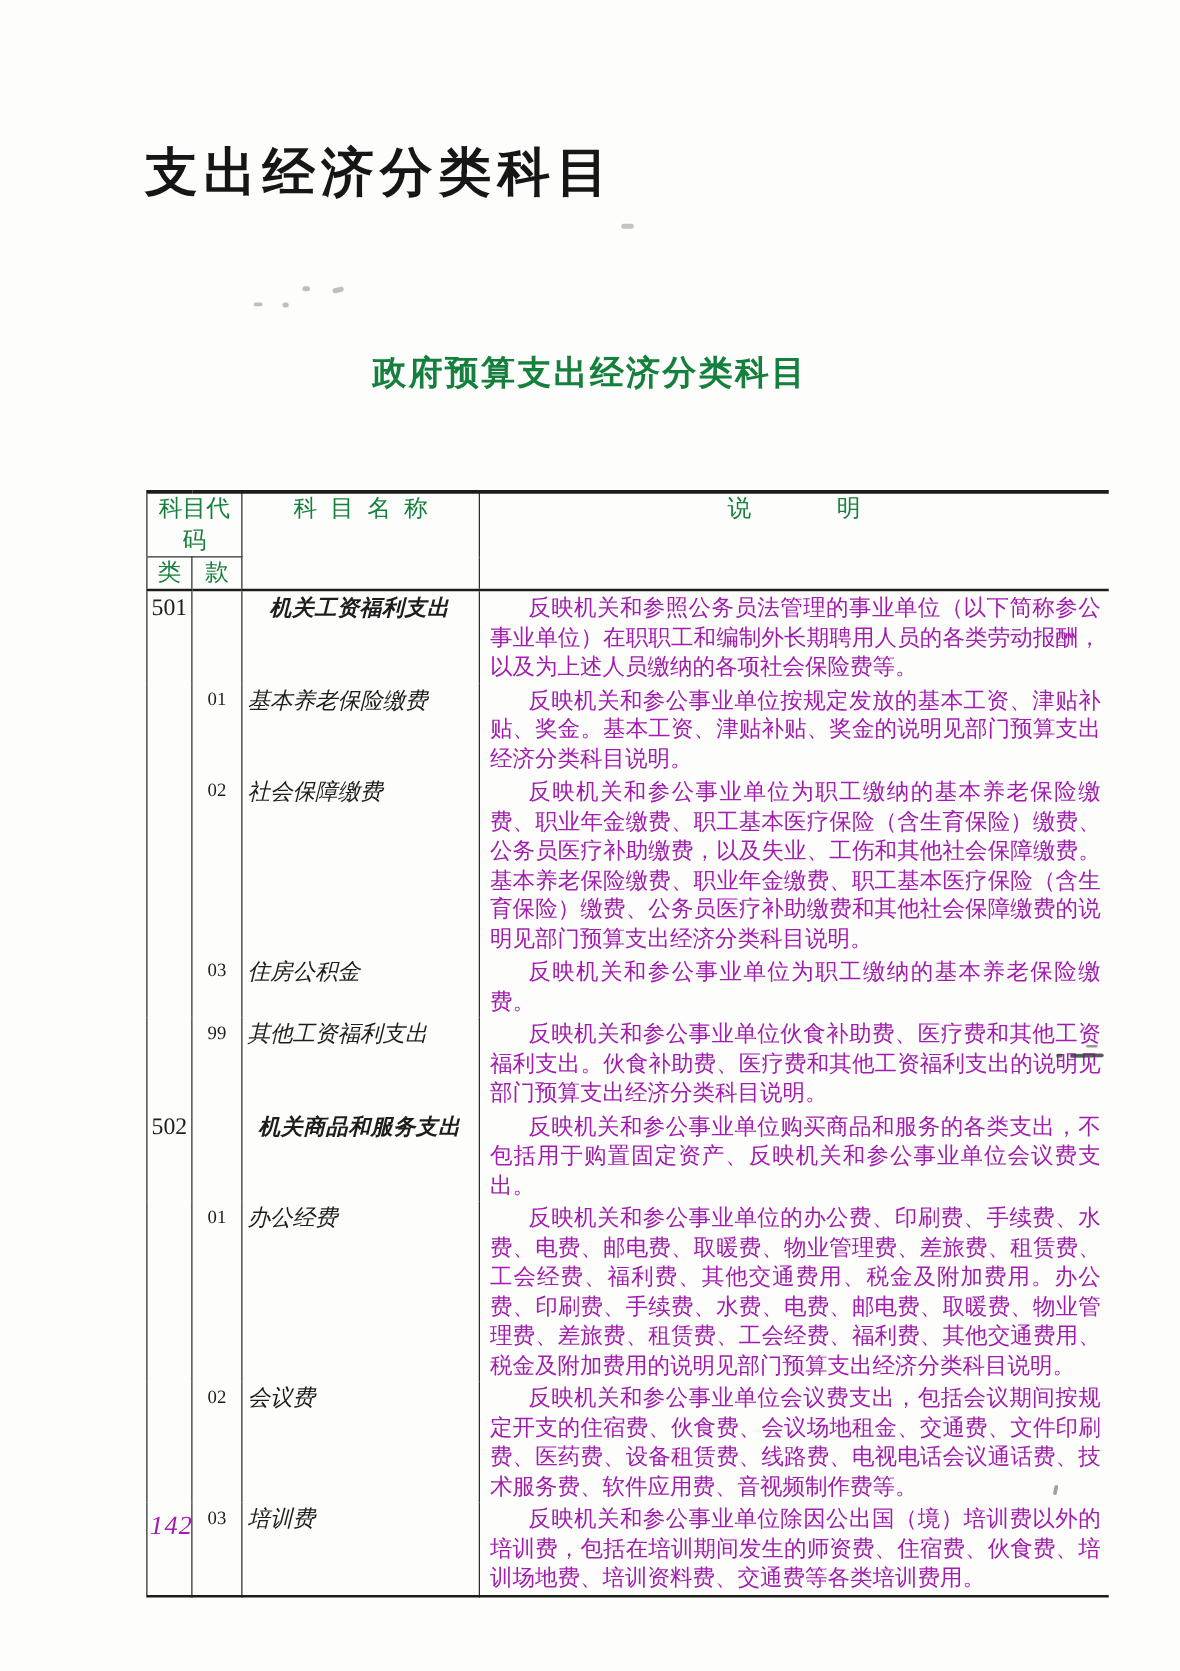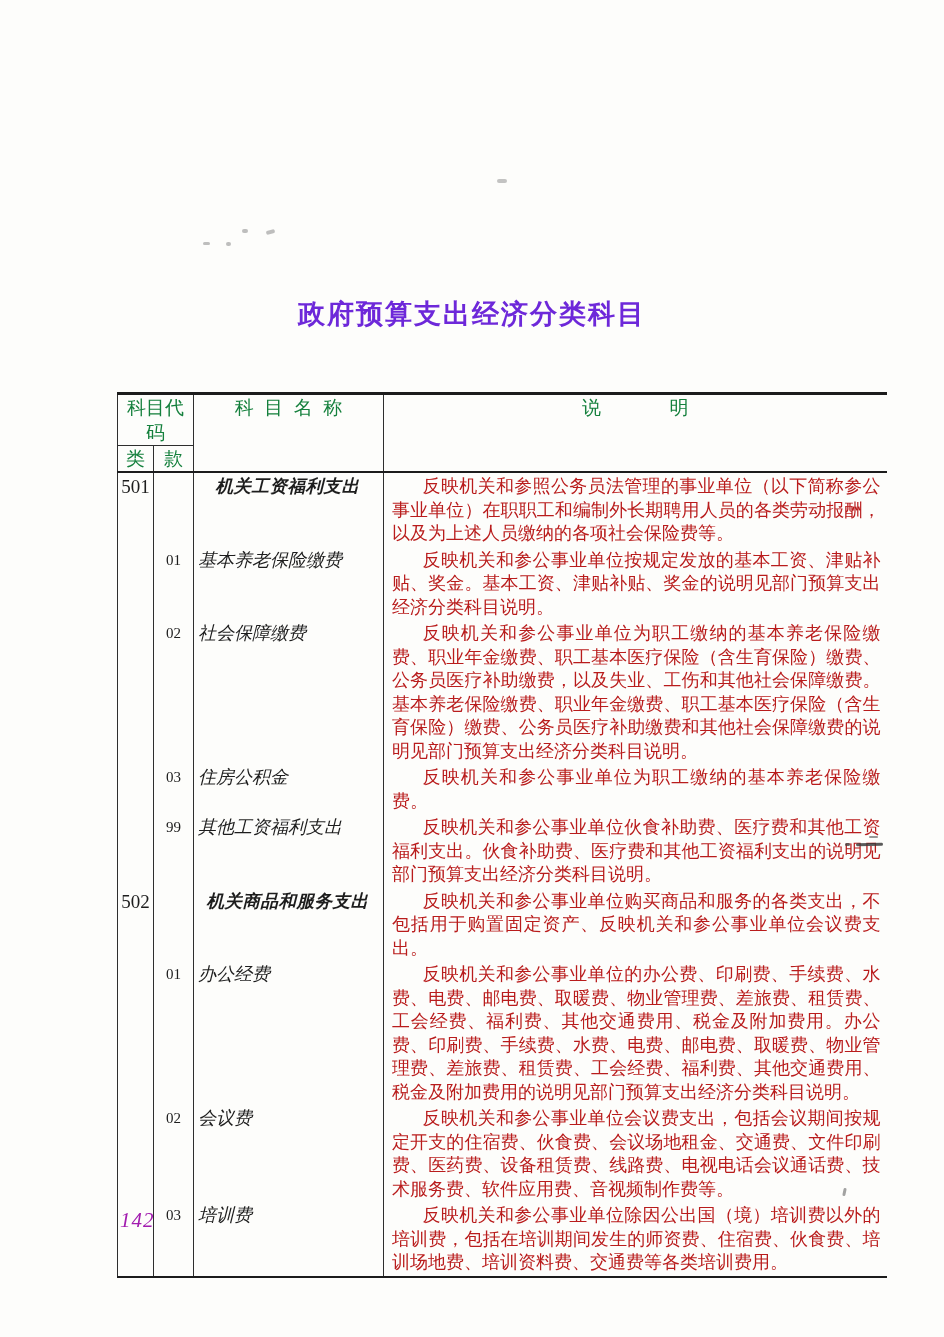--- a/index.html
+++ b/index.html
@@ -24,28 +24,28 @@
     font-size: 42px;
     font-weight: 700;
     letter-spacing: 5px;
     color: #161616;
     white-space: nowrap;
   }
 
   .doc-subtitle {
     position: absolute;
     left: 0;
-    top: 296px;
+    top: 280px;
     width: 944px;
     text-align: center;
     font-family: "Liberation Sans", "DejaVu Sans", sans-serif;
     font-size: 27px;
     font-weight: 700;
     letter-spacing: 2px;
-    color: #6d28d9;
+    color: #15803d;
   }
 
   .table-wrap {
     position: absolute;
     left: 117px;
     top: 392px;
     width: 769px;
   }
 
   table.class-table {
@@ -110,21 +110,21 @@
     text-align: center;
     letter-spacing: 0.5px;
   }
   td.desc {
     font-size: 18px;
     line-height: 23.5px;
     padding-left: 8px;
     padding-right: 6px;
     text-align: justify;
     text-indent: 1.7em;
-    color: #b91c1c;
+    color: #a21caf;
   }
 
   .page-number {
     position: absolute;
     left: 120px;
     top: 1208px;
     font-style: italic;
     font-size: 21px;
     letter-spacing: 1px;
     color: #a21caf;
@@ -140,20 +140,21 @@
   .a6 { left: 845px; top: 843px; width: 5px; height: 3px; background: #444; opacity: .8; }
   .a7 { left: 856px; top: 843px; width: 27px; height: 2.5px; background: #3d3d3d; opacity: .85; transform: rotate(-1deg); }
   .a8 { left: 869px; top: 836px; width: 9px; height: 2px; background: #555; opacity: .6; }
   .a9 { left: 843px; top: 1188px; width: 3px; height: 8px; background: #666; opacity: .6; transform: rotate(12deg); }
 </style>
 </head>
 <body>
 
 <div class="page">
 
+  <h1 class="doc-title">支出经济分类科目</h1>
 
   <h2 class="doc-subtitle">政府预算支出经济分类科目</h2>
 
   <div class="table-wrap">
     <table class="class-table">
       <colgroup>
         <col class="c1">
           <col class="c2">
           <col class="c3">
           <col class="c4">

